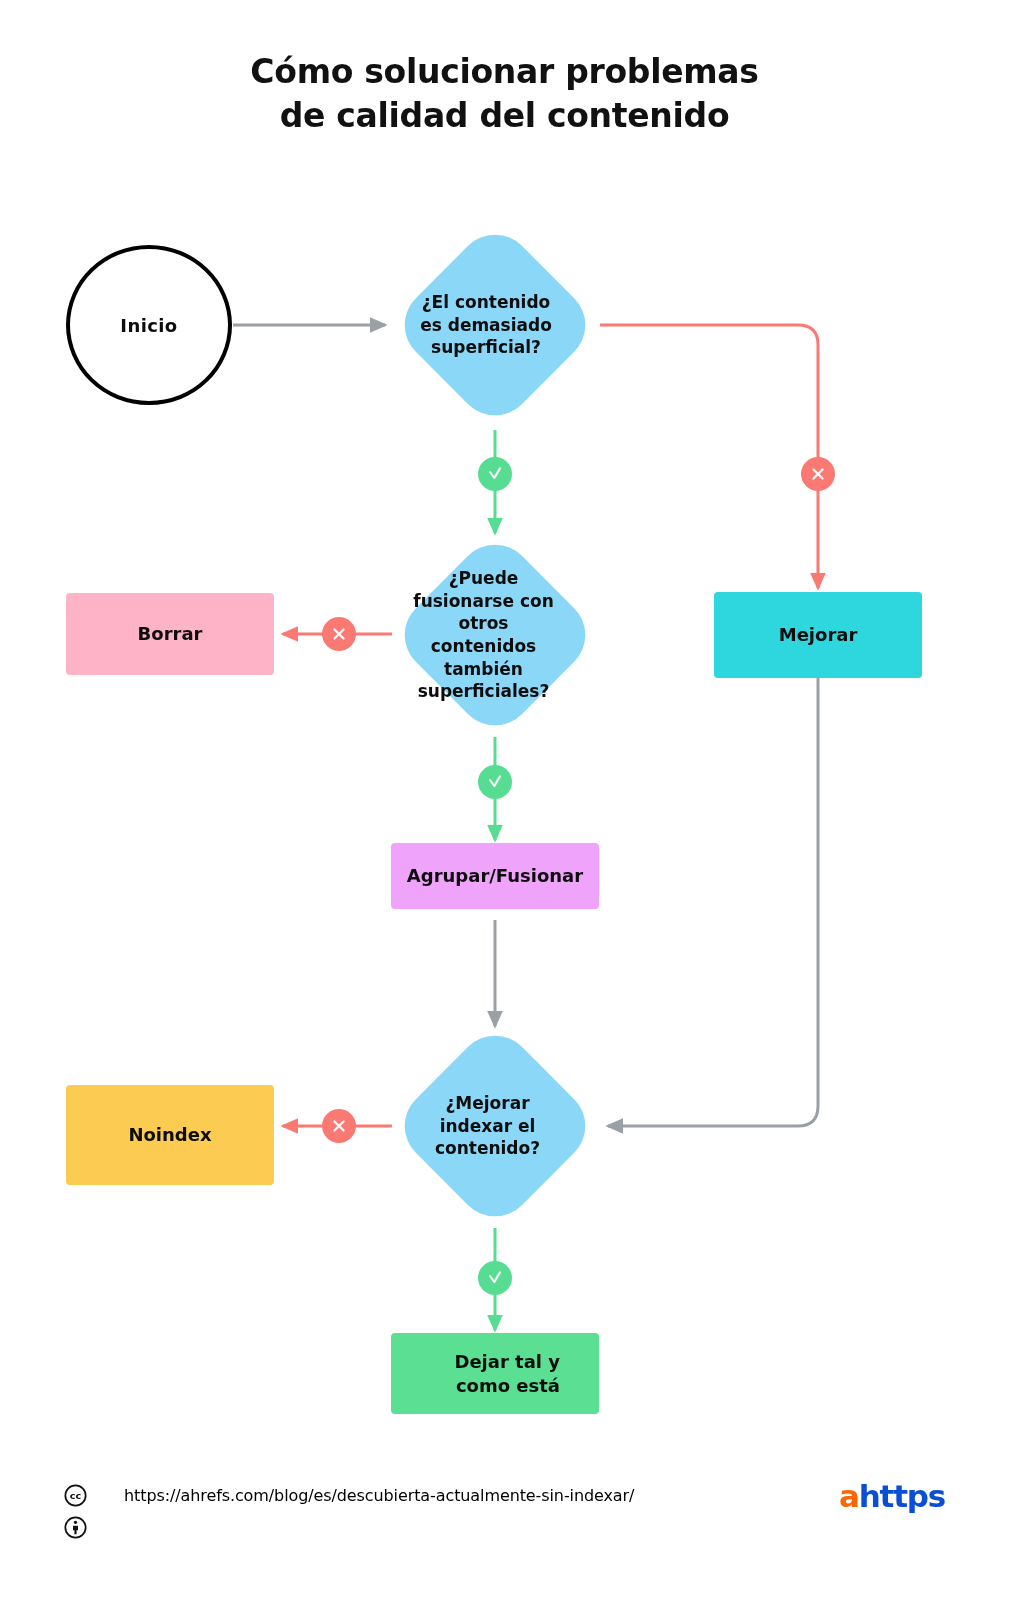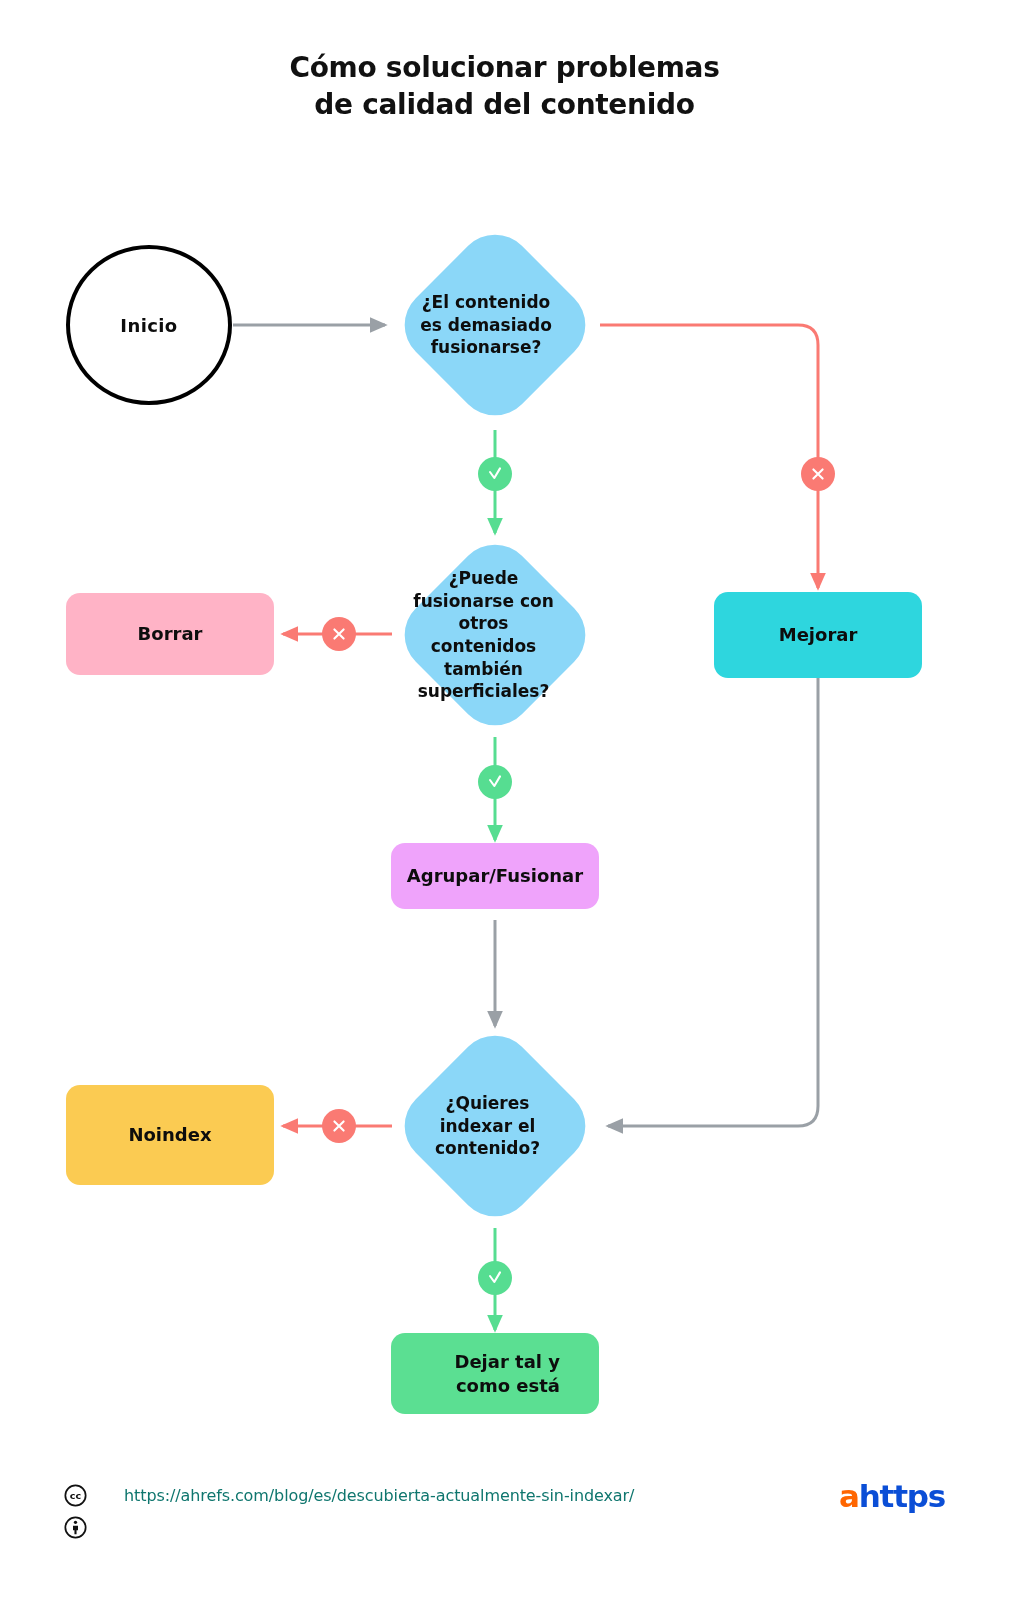--- a/index.html
+++ b/index.html
@@ -17,21 +17,21 @@
   }
 
   
   #title {
     position: absolute;
     left: 0;
     top: 50px;
     width: 1009px;
     text-align: center;
     font-family: "DejaVu Sans", sans-serif;
-    font-size: 28px;
+    font-size: 33px;
     font-weight: bold;
     line-height: 1.32;
     color: #111111;
     letter-spacing: -0.3px;
   }
   #title .line { display: block; }
 
   
   #wires {
     position: absolute;
@@ -55,21 +55,21 @@
 
   .node-start {
     border: 4px solid #000000;
     border-radius: 50%;
     background: #ffffff;
     font-size: 18px;
     letter-spacing: 0.4px;
   }
 
   .node-box {
-    border-radius: 14px;
+    border-radius: 4px;
     font-size: 18px;
     padding: 16px 12px;
     line-height: 1.28;
   }
 
   
   .node-diamond {
     background: transparent;
   }
   .diamond-shape {
@@ -118,21 +118,21 @@
     gap: 9px;
     align-items: center;
     flex-direction: column;
   }
   #footer-url {
     position: absolute;
     left: 124px;
     top: 8px;
     font-family: "DejaVu Sans", sans-serif;
     font-size: 16px;
-    color: #0f766e;
+    color: #000000;
     letter-spacing: -0.1px;
   }
   #logo {
     position: absolute;
     right: 64px;
     top: 0px;
     font-family: "DejaVu Sans", sans-serif;
     font-size: 31px;
     font-weight: bold;
     letter-spacing: -1.2px;
@@ -179,31 +179,31 @@
 
   <path d="M 495 1228 L 495 1330" stroke="#56DD91" stroke-width="3" fill="none" marker-end="url(#arrow-green)"></path>
 </svg>
 
 <div class="node node-start" style="left:66px; top:245px; width:166px; height:160px;">
   <span>Inicio</span>
 </div>
 
 <div class="node node-diamond" style="left:420px; top:250px; width:150px; height:150px;">
   <span class="diamond-shape" style="background:#8BD7F8;"></span>
-  <span class="diamond-label" style="width:185px; margin-left:-18px;">¿El contenido es demasiado fusionarse?</span>
+  <span class="diamond-label" style="width:185px; margin-left:-18px;">¿El contenido es demasiado superficial?</span>
 </div>
 
 <div class="node node-diamond" style="left:420px; top:560px; width:150px; height:150px;">
   <span class="diamond-shape" style="background:#8BD7F8;"></span>
   <span class="diamond-label" style="width:195px; margin-left:-23px;">¿Puede fusionarse con otros contenidos también superficiales?</span>
 </div>
 
 <div class="node node-diamond" style="left:420px; top:1051px; width:150px; height:150px;">
   <span class="diamond-shape" style="background:#8BD7F8;"></span>
-  <span class="diamond-label" style="width:180px; margin-left:-15px;">¿Quieres indexar el contenido?</span>
+  <span class="diamond-label" style="width:180px; margin-left:-15px;">¿Mejorar indexar el contenido?</span>
 </div>
 
 <div class="node node-box" style="left:66px; top:593px; width:208px; height:82px; background:#FFB3C6;">
   <span>Borrar</span>
 </div>
 
 <div class="node node-box" style="left:714px; top:592px; width:208px; height:86px; background:#2ED6DE;">
   <span>Mejorar</span>
 </div>
 

